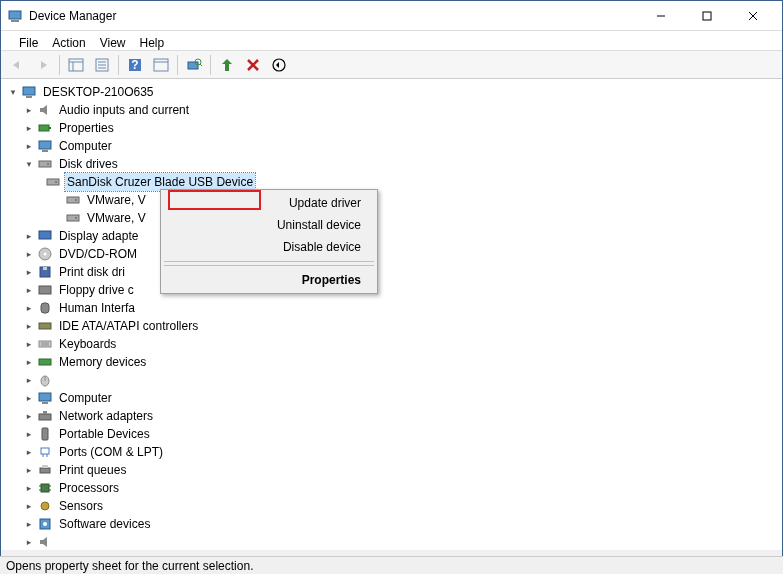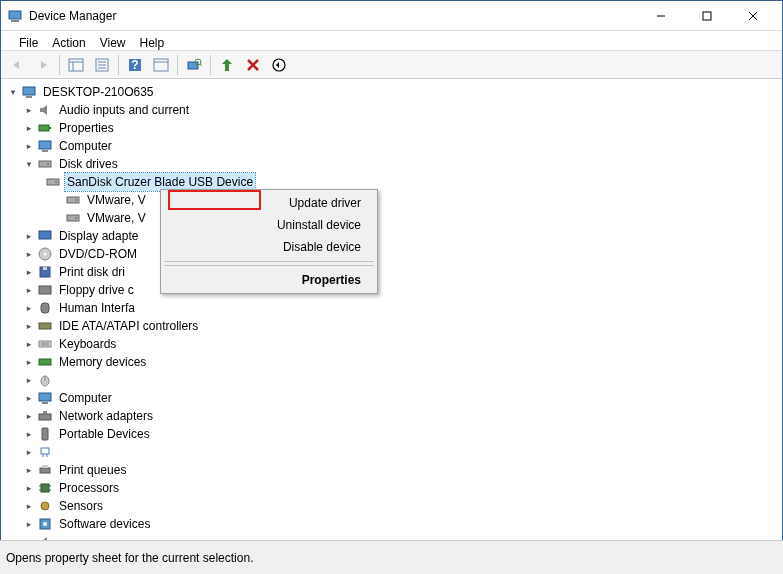--- a/index.html
+++ b/index.html
@@ -19,21 +19,21 @@
 .expander { width: 16px; height: 16px; display: flex; align-items: center; justify-content: center; font-size: 9px; color: #555; flex-shrink: 0; }
 .expander.empty { opacity: 0; }
 .nicon { width: 16px; height: 16px; margin-right: 4px; flex-shrink: 0; display: inline-flex; align-items: center; justify-content: center; }
 .nlabel { padding: 0 2px; }
 .node.selected .nlabel { background: #cde8ff; outline: 1px dotted #3a8ee6; }
 .context-menu { position: absolute; top: 189px; left: 160px; width: 218px; background: #f0f0f0; border: 1px solid #a0a0a0; box-shadow: 2px 2px 4px rgba(0,0,0,0.3); padding: 2px; }
 .citem { height: 22px; display: flex; align-items: center; padding: 0 14px; cursor: default; justify-content: flex-end; }
 .csep { height: 1px; background: #c0c0c0; margin: 3px 1px; }
 .citem.bold { font-weight: bold; }
 .highlight-box { position: absolute; border: 2px solid #e02020; pointer-events: none; }
-.statusbar { position: absolute; bottom: 0; left: 0; right: 0; height: 34px; background: #f0f0f0; border-top: 1px solid #ccc; display: flex; align-items: center; padding: 0 6px; }
+.statusbar { position: absolute; bottom: 0; left: 0; right: 0; height: 18px; background: #f0f0f0; border-top: 1px solid #ccc; display: flex; align-items: center; padding: 0 6px; }
 svg { display: block; }
 </style>
 </head>
 <body>
 
 <div class="titlebar">
   <span class="icon">
     <svg width="16" height="16">
         <rect x="2" y="3" width="12" height="8" fill="#5a98d0" stroke="#2a5a8a"></rect>
         <rect x="4" y="12" width="8" height="2" fill="#888"></rect>
@@ -333,20 +333,21 @@
     </div>
   <div class="node" style="padding-left:20px">
       <span class="expander">▸</span>
       <span class="nicon">
         <svg width="14" height="12">
           <rect x="3" y="2" width="8" height="6" fill="none" stroke="#4a7ac0"></rect>
           <line x1="5" y1="8" x2="5" y2="11" stroke="#4a7ac0"></line>
           <line x1="9" y1="8" x2="9" y2="11" stroke="#4a7ac0"></line>
         </svg>
       </span>
+      <span class="nlabel">Ports (COM &amp; LPT)</span>
     </div>
   <div class="node" style="padding-left:20px">
       <span class="expander">▸</span>
       <span class="nicon">
         <svg width="14" height="12">
           <rect x="2" y="4" width="10" height="5" fill="#888" stroke="#555"></rect>
           <rect x="4" y="1" width="6" height="3" fill="#ccc"></rect>
         </svg>
       </span>
       <span class="nlabel">Print queues</span>

